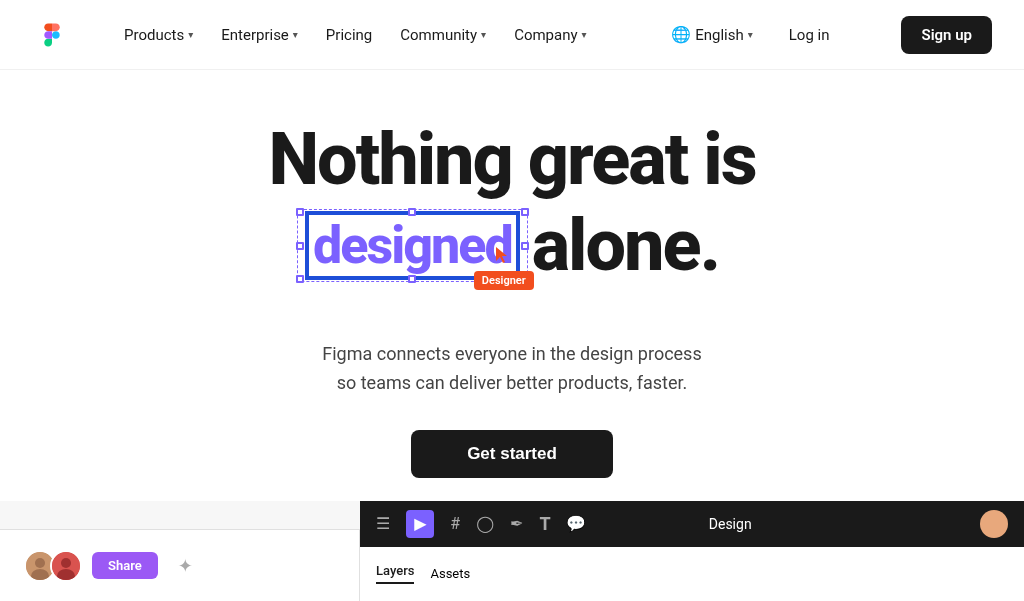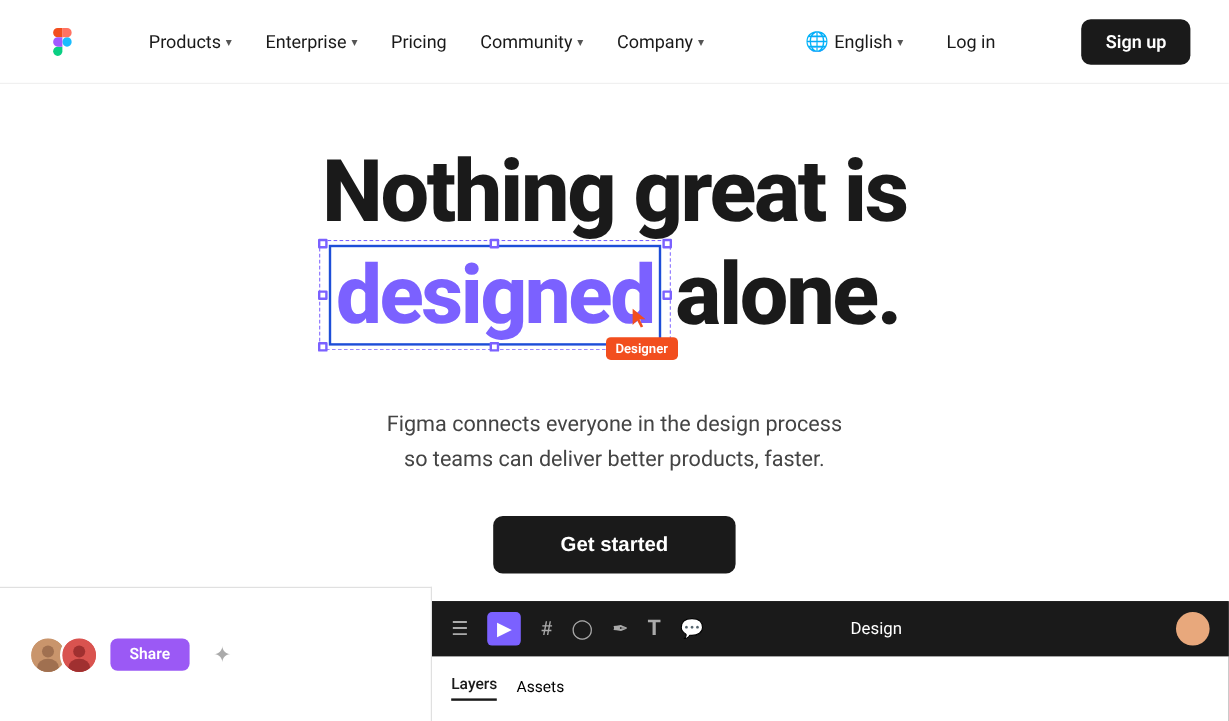--- a/index.html
+++ b/index.html
@@ -106,25 +106,25 @@
       justify-content: center;
       gap: 12px;
       position: relative;
       margin-bottom: 8px;
     }
     .hero-designed-wrap {
       position: relative;
       display: inline-block;
     }
     .hero-designed {
-      font-size: 68px;
+      font-size: 52px;
       font-weight: 800;
       color: #7B61FF;
       letter-spacing: -2px;
-      border: 2px solid #1d4ed8;
+      border: 4px solid #1d4ed8;
       padding: 0 4px;
       margin-top: 32px;
     }
     .hero-alone {
       font-size: 72px;
       font-weight: 800;
       color: #1a1a1a;
       letter-spacing: -2px;
     }
     .hero-sub {
@@ -153,21 +153,21 @@
       right: 0;
       height: 100px;
       background: #f7f7f7;
       display: flex;
       align-items: flex-end;
     }
 
     
     .mockup-left {
       width: 360px;
-      height: 112px;
+      height: 72px;
       background: #fff;
       border-top: 1px solid #e0e0e0;
       border-right: 1px solid #e0e0e0;
       display: flex;
       align-items: center;
       padding: 0 24px;
       gap: 12px;
       position: relative;
     }
     .avatar-group {

